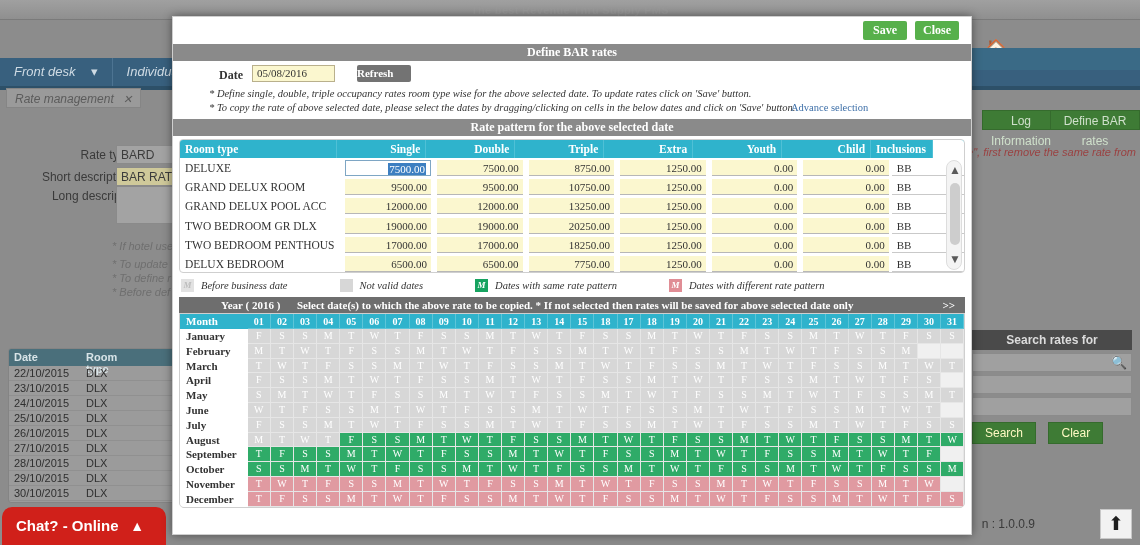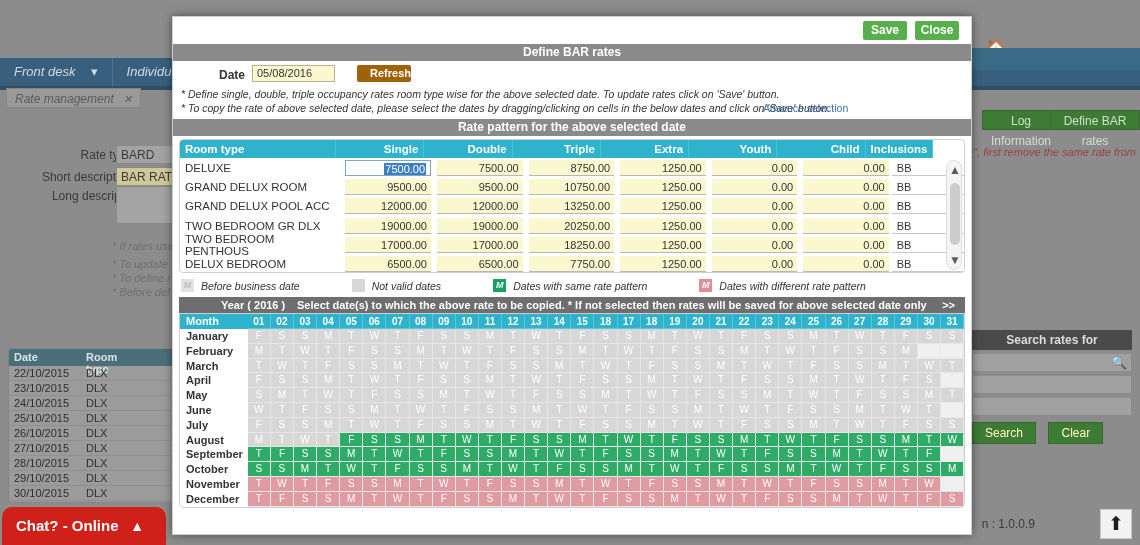--- a/index.html
+++ b/index.html
@@ -92,20 +92,21 @@
     background:#d0201a; border-radius:10px 10px 0 0; color:#fff;
     font-size:15px; font-weight:bold; line-height:38px; padding-left:14px;
   }
   #chat .caret { position:absolute; right:22px; top:0; font-size:14px; }
 
   
   #modal {
     position:absolute; left:172px; top:16px; width:800px; height:519px;
     background:#fff; border:1px solid #cfcfcf;
     box-shadow:0 0 9px rgba(0,0,0,.45);
+    font-family:Liberation Serif, serif;
   }
   #modal-top { height:27px; position:relative; background:#fff; }
   .topbtn {
     position:absolute; top:4px; height:19px; line-height:19px; width:44px;
     background:#57b04b; color:#fff; font-size:12px; font-weight:bold; text-align:center;
     border-radius:2px;
   }
   #btn-save { right:64px; }
   #btn-close { right:12px; }
 
@@ -116,23 +117,23 @@
 
   #date-row { height:26px; position:relative; padding-top:4px; }
   #date-lbl { position:absolute; left:46px; top:7px; font-size:12px; color:#333; font-weight:bold; }
   #date-val {
     position:absolute; left:79px; top:4px; width:83px; height:17px;
     background:#fbf7cf; border:1px solid #b9b08c; font-size:11px; color:#333;
     padding:0 4px; line-height:15px;
   }
   #btn-refresh {
     position:absolute; left:184px; top:4px; width:54px; height:17px; line-height:17px;
-    background:#a16207; color:#fff; font-size:11px; font-weight:bold; text-align:right; border-radius:2px;
-  }
-  .star-note { font-size:10.5px; font-style:italic; color:#333; padding-left:8px; line-height:14px; position:relative;}
+    background:#737373; color:#fff; font-size:11px; font-weight:bold; text-align:left; border-radius:2px;
+  }
+  .star-note { font-size:10.5px; font-style:italic; color:#333; padding-left:8px; line-height:14px; position:relative;margin-left:28px;}
   #adv-sel { position:absolute; left:590px; top:0; color:#3d6fa8; font-size:10.5px; font-style:normal; }
 
   
   #rgrid-wrap { margin:3px 6px 0 6px; border:1px solid #cfcfcf; border-radius:4px; overflow:hidden; background:#fff; position:relative; height:134px;}
   #rgrid-head { display:flex; background:#2fb3cc; color:#fff; font-size:11.5px; font-weight:bold; height:18px; }
   #rgrid-head div { line-height:18px; padding:0 5px; border-right:1px solid #4fc0d6; }
   .c-room { width:180px; }
   .c-num  { width:101px; text-align:right; }
   .c-inc  { width:70px; }
   .c-sp   { width:34px; border-right:none !important; background:#fff; }
@@ -181,20 +182,23 @@
   .calrow.hd .dcell { background:#2fb3cc; font-weight:bold; font-size:10px; border-color:#5ec5d8; line-height:15px; }
   .dcell.g { background:#2fab68; }
   .dcell.r { background:#e09aa1; }
   .dcell.e { background:#f0f0f0; border-right:1px solid #e6e6e6; }
 </style>
 </head>
 <body>
 
 <div id="bg">
 
+  <div id="bg-topbar">
+    <div id="bg-topbar-text">The best Revenue Thru  Supply PMS</div>
+  </div>
 
 
   <div id="icon-row">
     <span class="hdr-ico">📦</span>
     <span class="hdr-ico">🏠</span>
   </div>
 
   <div id="bluebar">
     <div class="navtab">
       <span>Front desk</span>
@@ -221,21 +225,21 @@
 
   <div class="form-lbl" style="left:8px; top:170px; width:132px;">
     <span>Short description</span>
     <span class="req">*</span>
   </div>
   <div class="form-inp yellow" style="left:116px; top:167px; width:110px;">BAR RATE I</div>
 
   <div class="form-lbl" style="left:20px; top:189px; width:120px;">Long description</div>
   <div class="form-inp" style="left:116px; top:186px; width:110px; height:38px;"></div>
 
-  <div class="hint" style="left:112px; top:240px;">* If rates use</div>
+  <div class="hint" style="left:112px; top:240px;">* If hotel use</div>
   <div class="hint" style="left:112px; top:258px;">* To update</div>
   <div class="hint" style="left:112px; top:272px;">* To define r</div>
   <div class="hint" style="left:112px; top:286px;">* Before def</div>
 
   <div class="gbtn" style="right:80px; top:110px; width:78px;">Log Information</div>
   <div class="gbtn" style="right:0px; top:110px; width:90px;">Define BAR rates</div>
 
   <div class="note-red" style="right:4px; top:146px;">n use", first remove the same rate from</div>
 
   <div id="lgrid">

